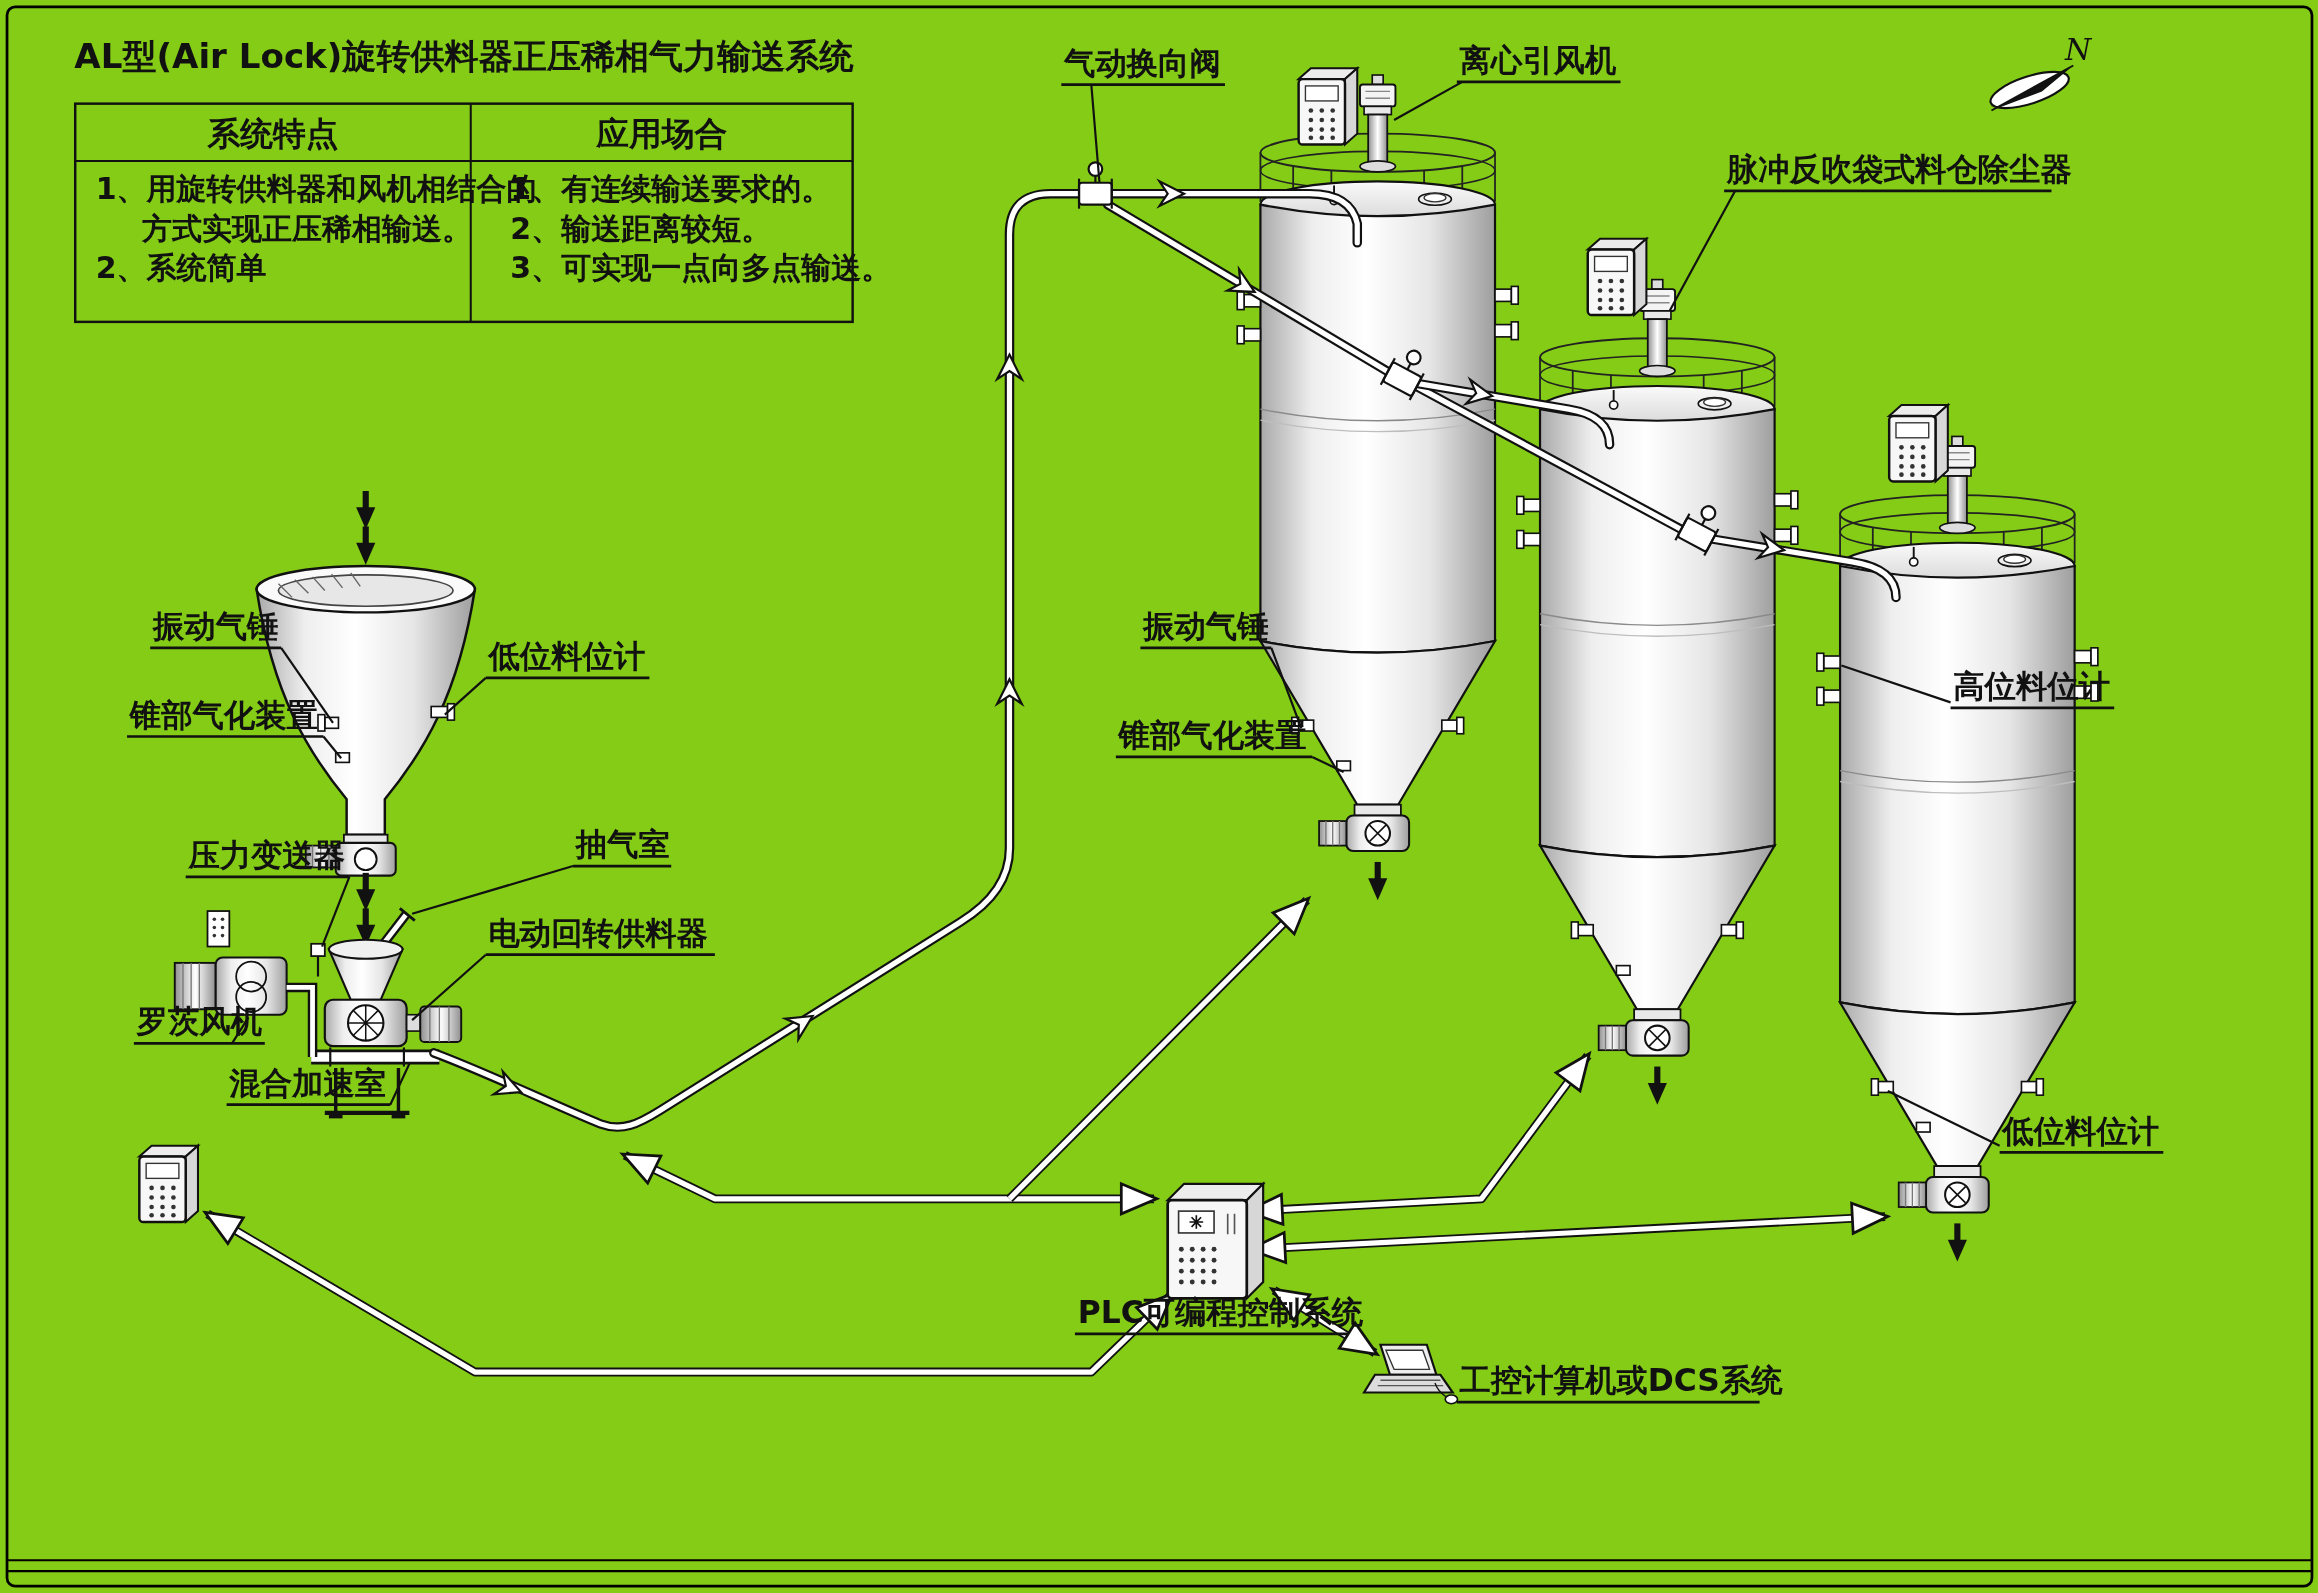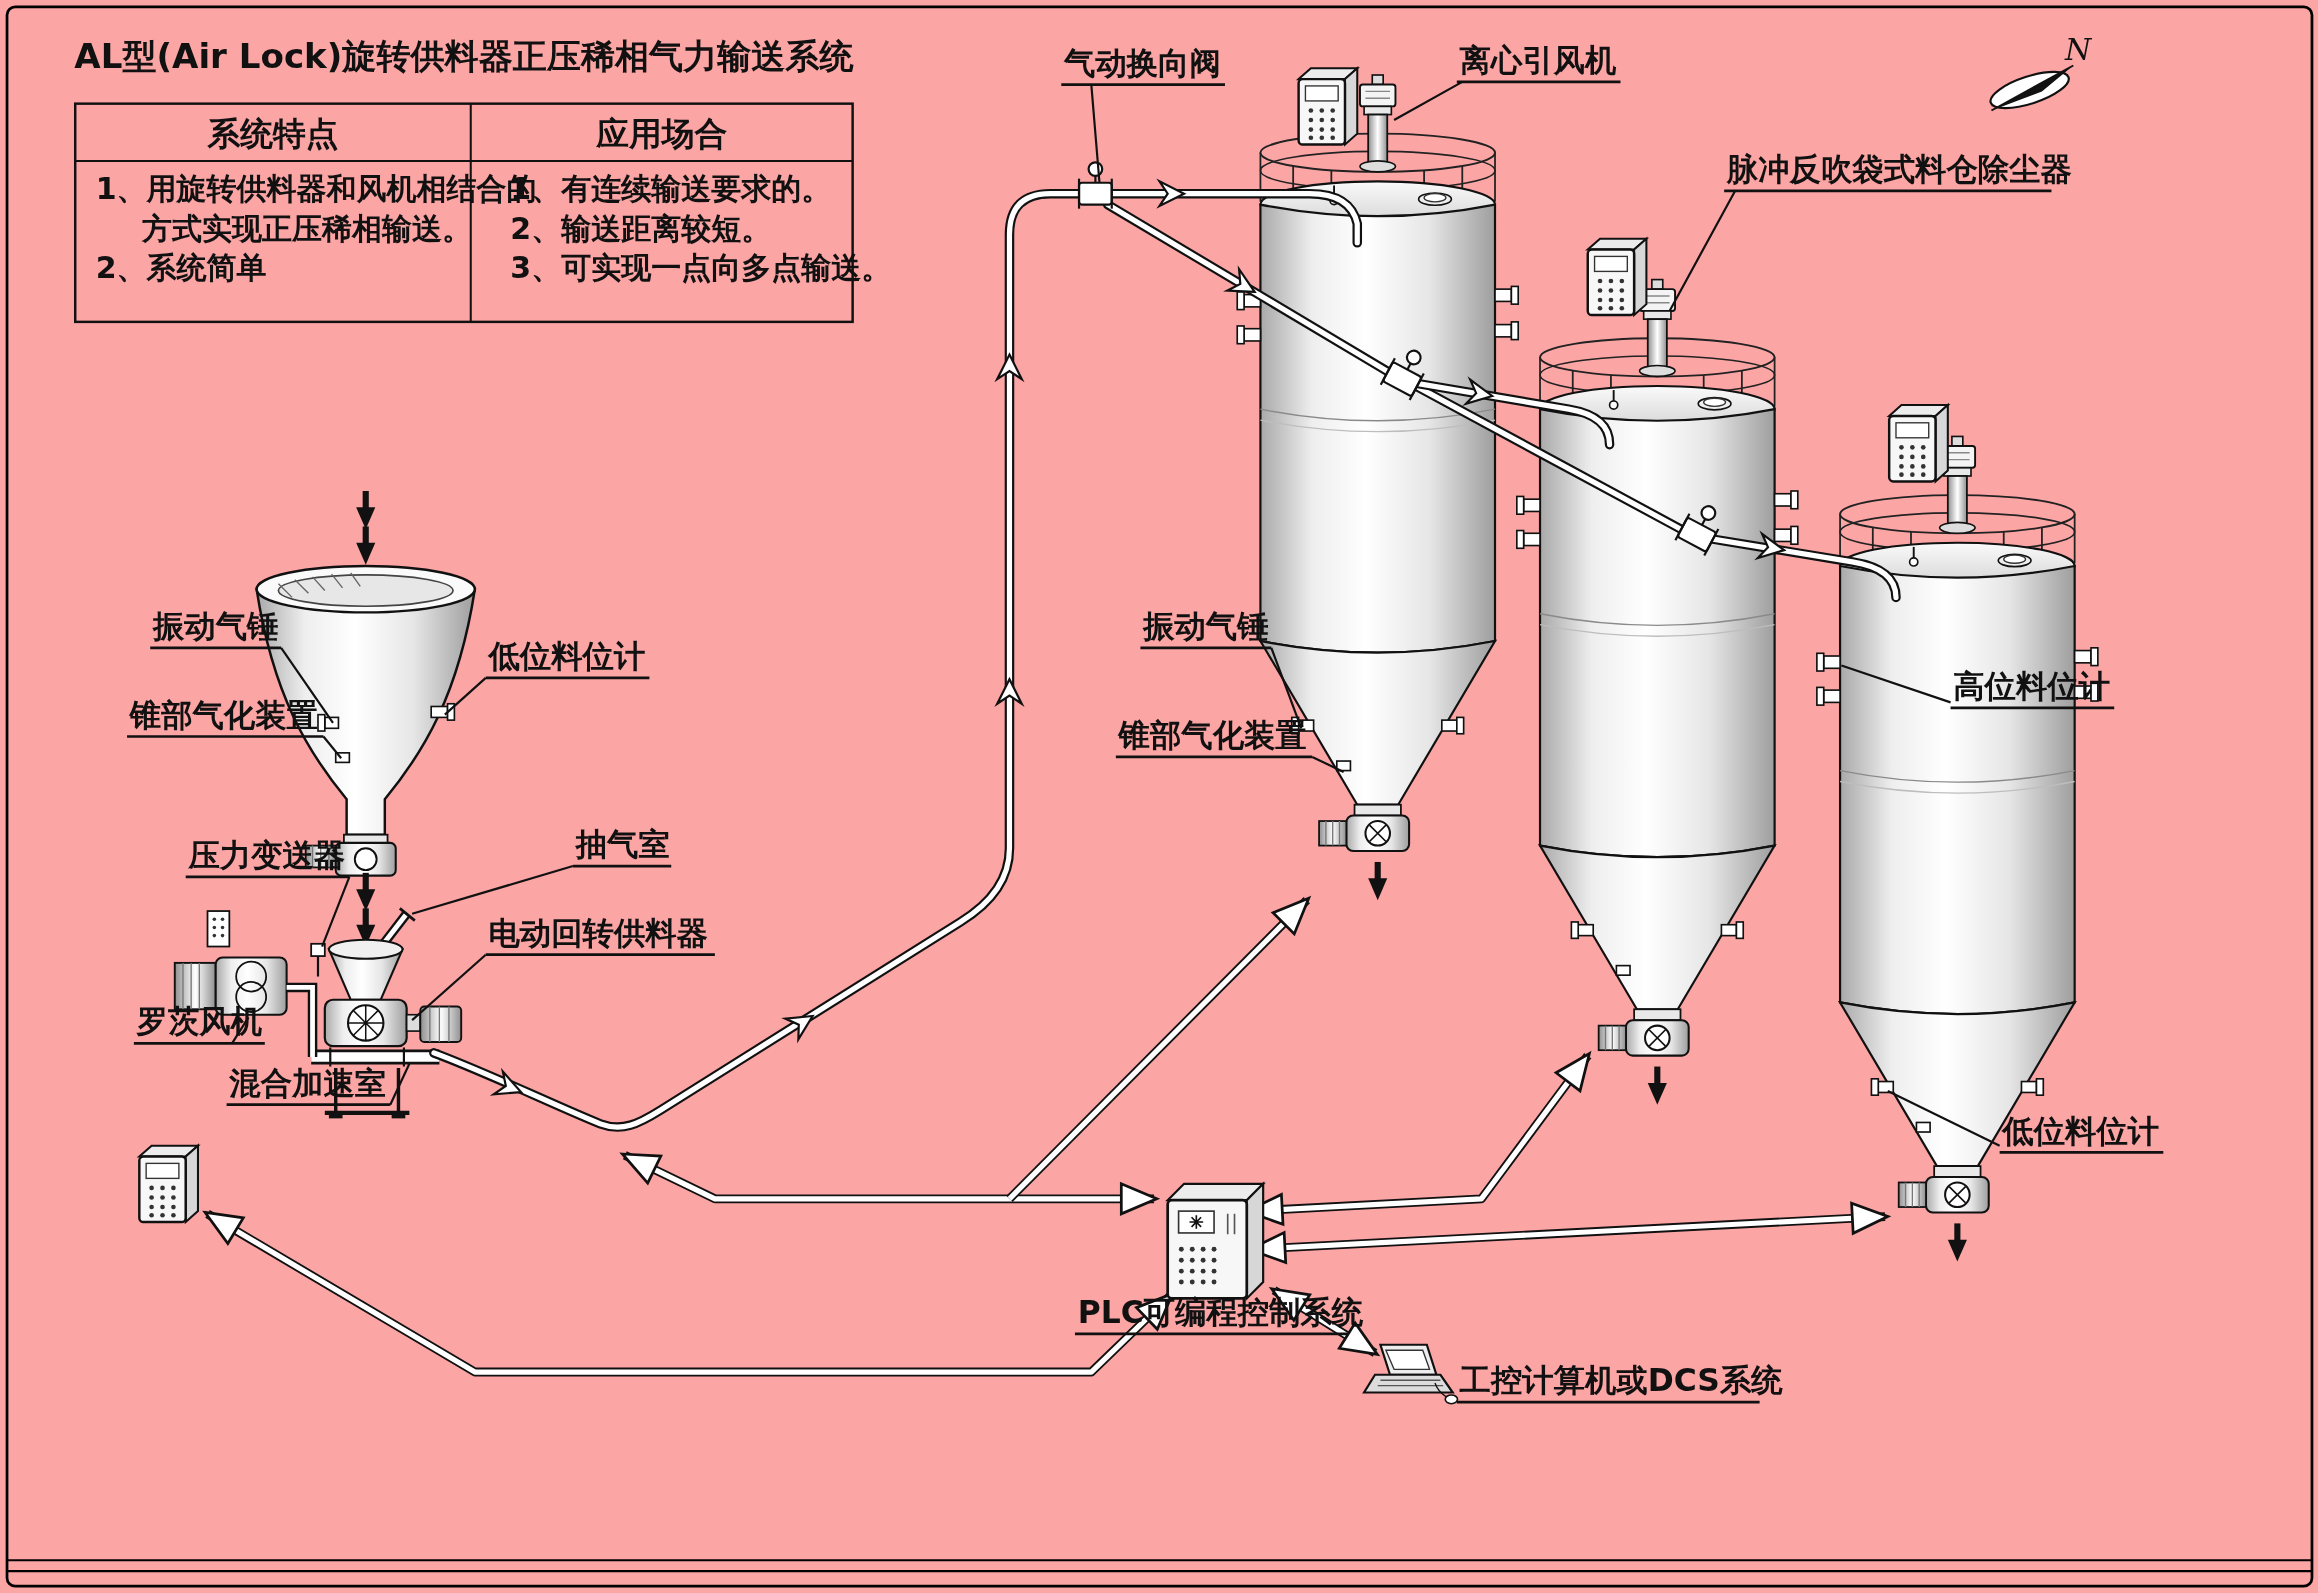--- a/index.html
+++ b/index.html
@@ -1,16 +1,16 @@
 <!DOCTYPE html>
 <html style="font-size:11px"><head>
 <meta charset="utf-8">
 <style>
   html,body{margin:0;padding:0;background:#ffffff;}
-  .stage{position:relative;width:2319px;height:1593px;background:#fca5a5;overflow:hidden;}
+  .stage{position:relative;width:2319px;height:1593px;background:#84cc16;overflow:hidden;}
   svg{display:block;}
   .lbl{font:bold 23px "DejaVu Sans",sans-serif;fill:#111;}
   .title{font:bold 25px "DejaVu Sans",sans-serif;fill:#111;}
   .th{font:bold 24px "DejaVu Sans",sans-serif;fill:#111;}
   .tb{font:bold 22px "DejaVu Sans",sans-serif;fill:#111;}
   .north{font:italic 22px "DejaVu Serif",serif;fill:#111;}
 </style>
 </head>
 <body>
 

